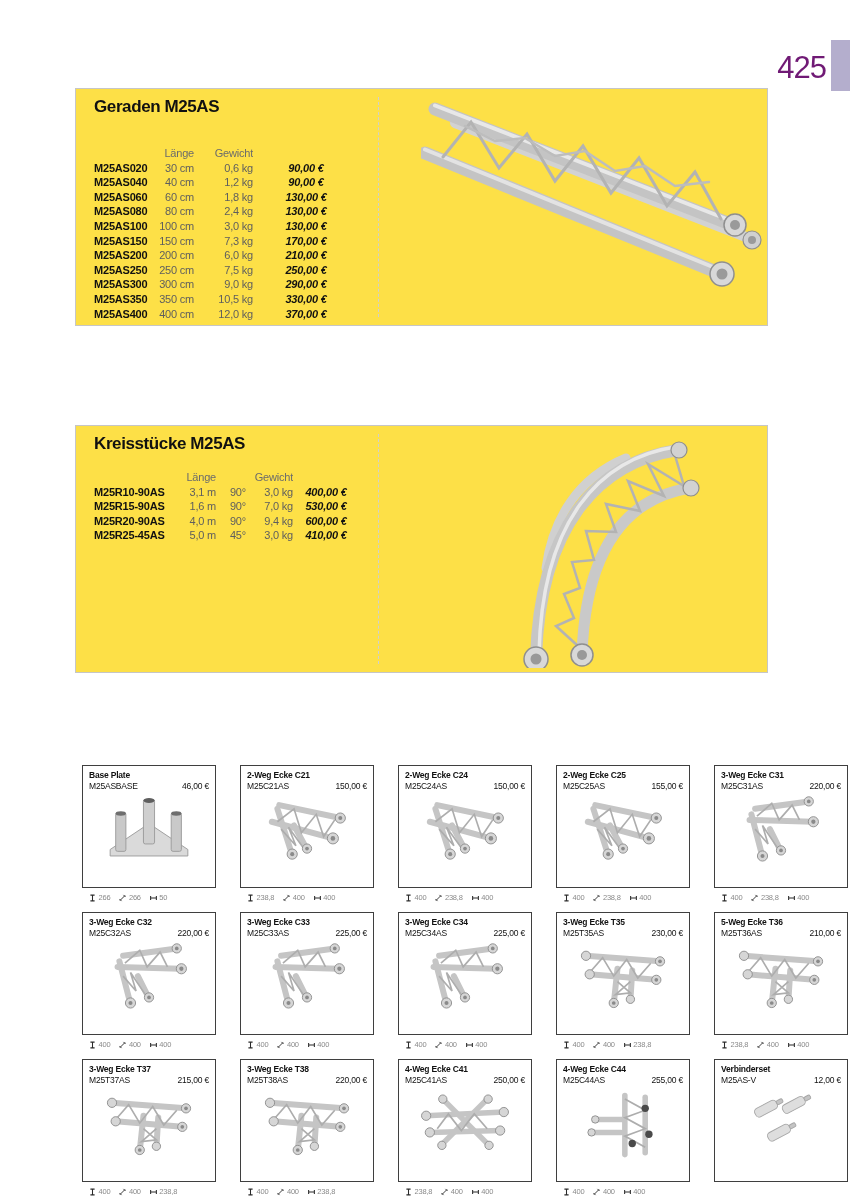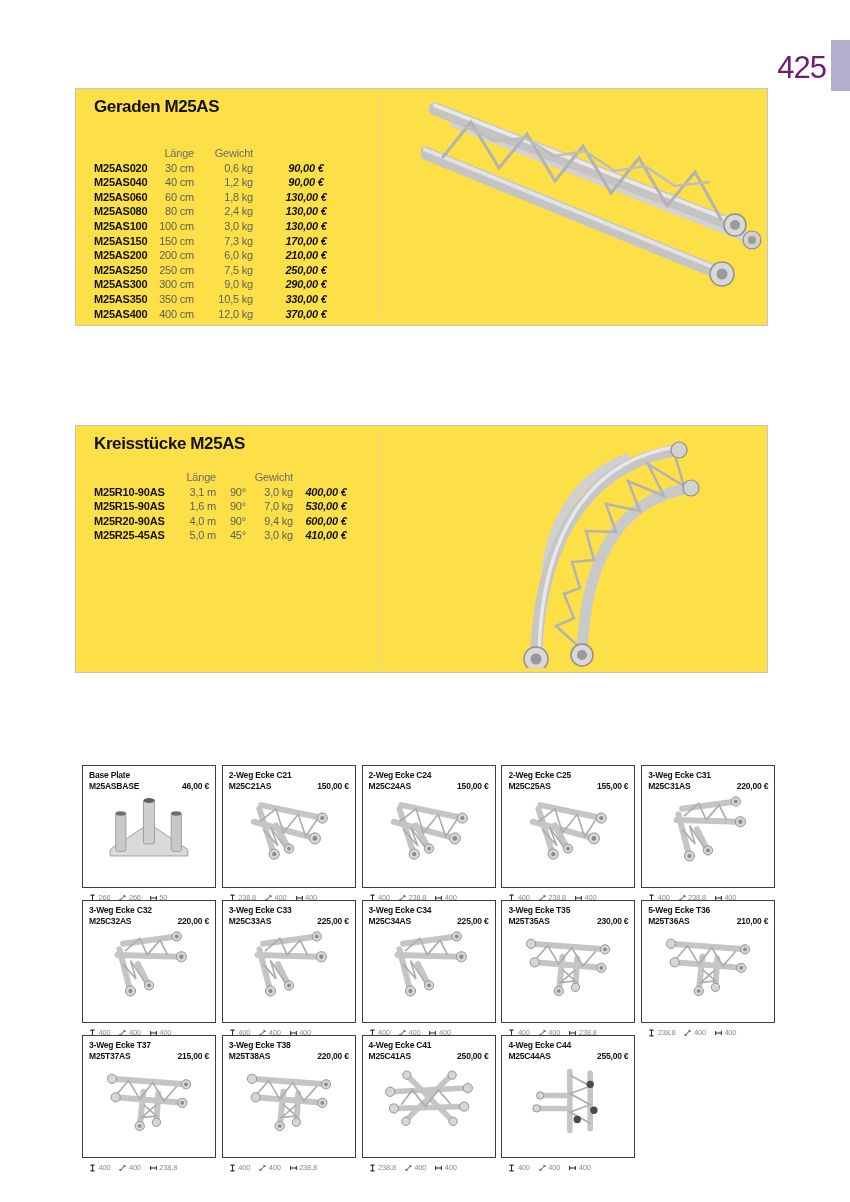--- a/index.html
+++ b/index.html
@@ -42,30 +42,30 @@
   td.c-sku{font-weight:700;color:#111;text-align:left;}
   td.c-val{color:#5e5e5e;text-align:right;}
   td.c-price{font-weight:700;color:#111;text-align:center;font-style:italic;}
   .photo{position:absolute;}
   .photo-straight{top:6px;left:345px;width:346px;height:220px;}
   .photo-curved{top:10px;left:400px;width:238px;height:232px;}
   
   .cards{
     position:absolute;top:765px;left:82px;width:694px;
     display:grid;grid-template-columns:repeat(5,134px);
-    column-gap:5.8px;row-gap:12px;
+    column-gap:5.8px;row-gap:12px;gap:24px;
   }
   .card{
     position:relative;height:123px;background:#fff;border:1.5px solid #3f3f3f;
     box-sizing:border-box;
   }
   .card-head{padding:4px 6px 0 6px;}
   .card-name{font-size:8.5px;font-weight:700;line-height:1.35;color:#111;}
   .card-skuline{display:flex;justify-content:space-between;align-items:baseline;
-    font-size:8.5px;font-weight:700;line-height:1.35;color:#111;text-align:center;}
+    font-size:8.5px;font-weight:400;line-height:1.35;color:#111;text-align:center;}
   .card-img{
     position:absolute;top:25px;left:6px;right:6px;bottom:17px;
     display:flex;align-items:center;justify-content:center;
   }
   .thumb{width:116px;height:74px;}
   .card-dims{
     position:absolute;left:6px;right:4px;bottom:3px;height:10px;
     display:flex;align-items:center;gap:9px;
   }
   .dim{display:flex;align-items:center;gap:2.5px;margin-top:37px;}
@@ -955,13 +955,30 @@
 
           <span class="dim">
             <svg class="dim-icon" viewBox="0 0 10 10" xmlns="http://www.w3.org/2000/svg">
             <use href="#icon-width" xlink:href="#icon-width"></use>
           </svg>
             <span class="dim-val">400</span>
           </span>
         </div>
     </div>
 
+    <div class="card">
+      <div class="card-head">
+        <div class="card-name">Verbinderset</div>
+        <div class="card-skuline">
+          <span class="card-sku">M25AS-V</span>
+          <span class="card-price">12,00 €</span>
+        </div>
+      </div>
+      <div class="card-img">
+        <svg class="thumb" viewBox="0 0 100 80" xmlns="http://www.w3.org/2000/svg">
+          <use href="#img-connector-set" xlink:href="#img-connector-set"></use>
+        </svg>
+      </div>
+      <div class="card-dims">
+        
+      </div>
+    </div>
   </div>
 
 </body></html>

